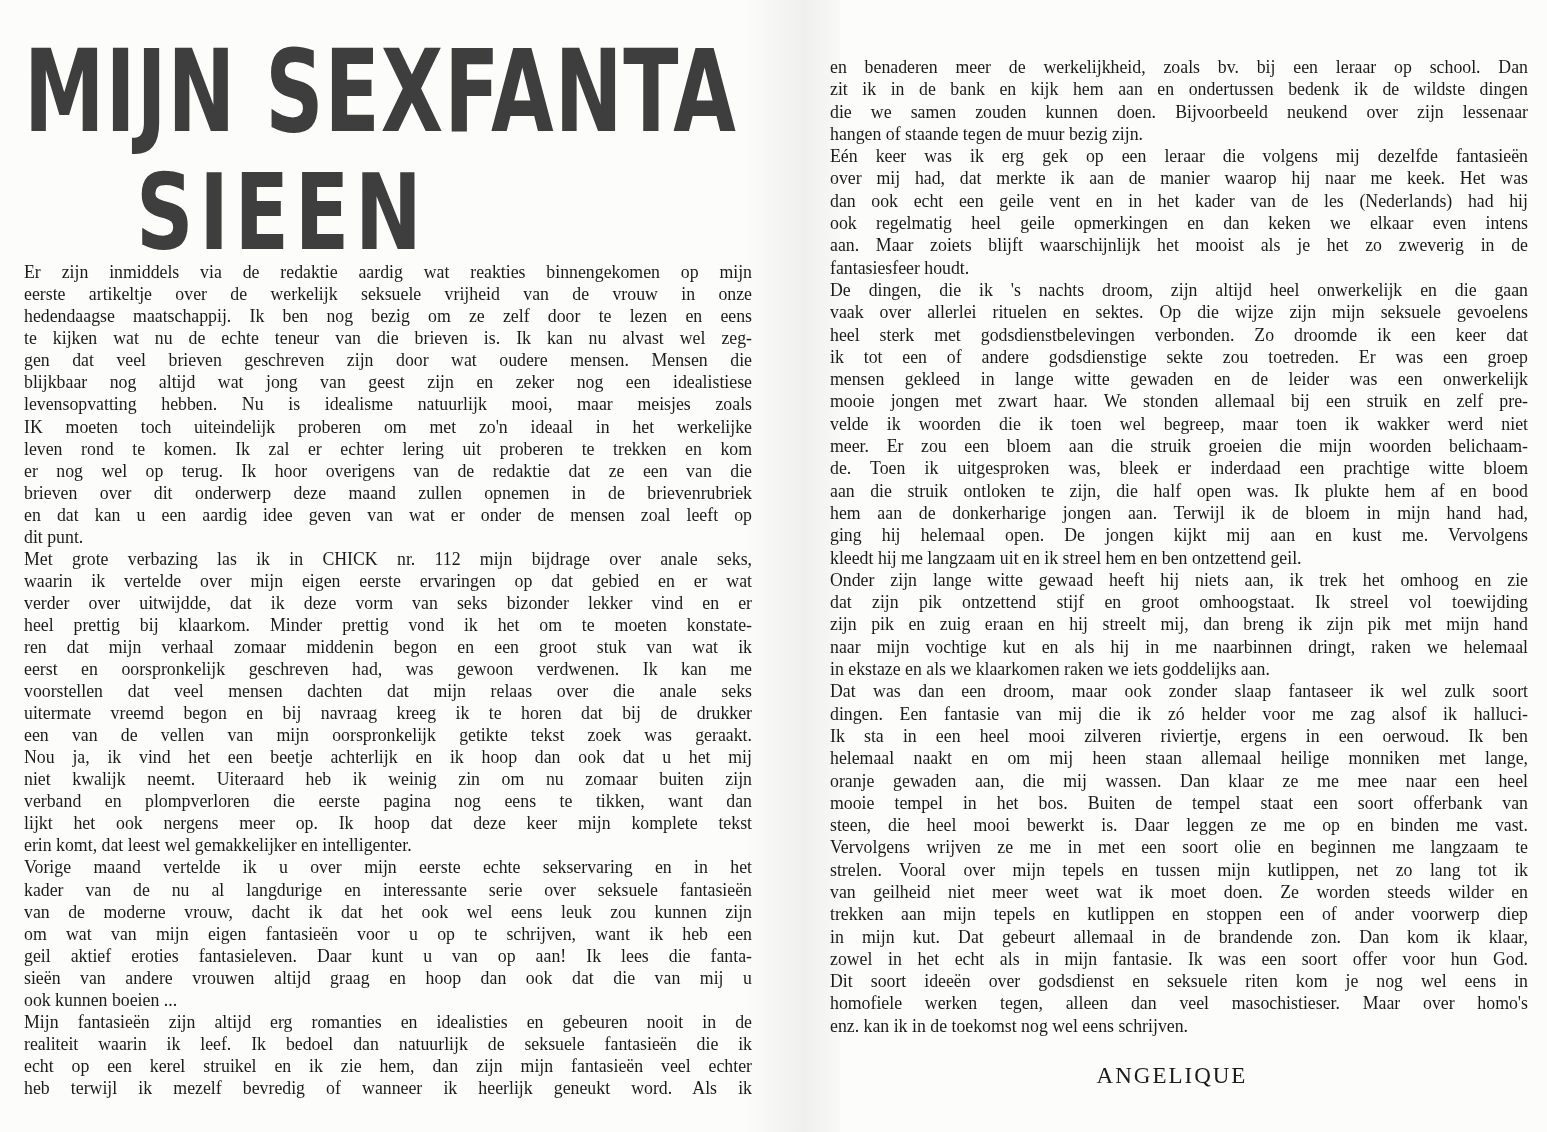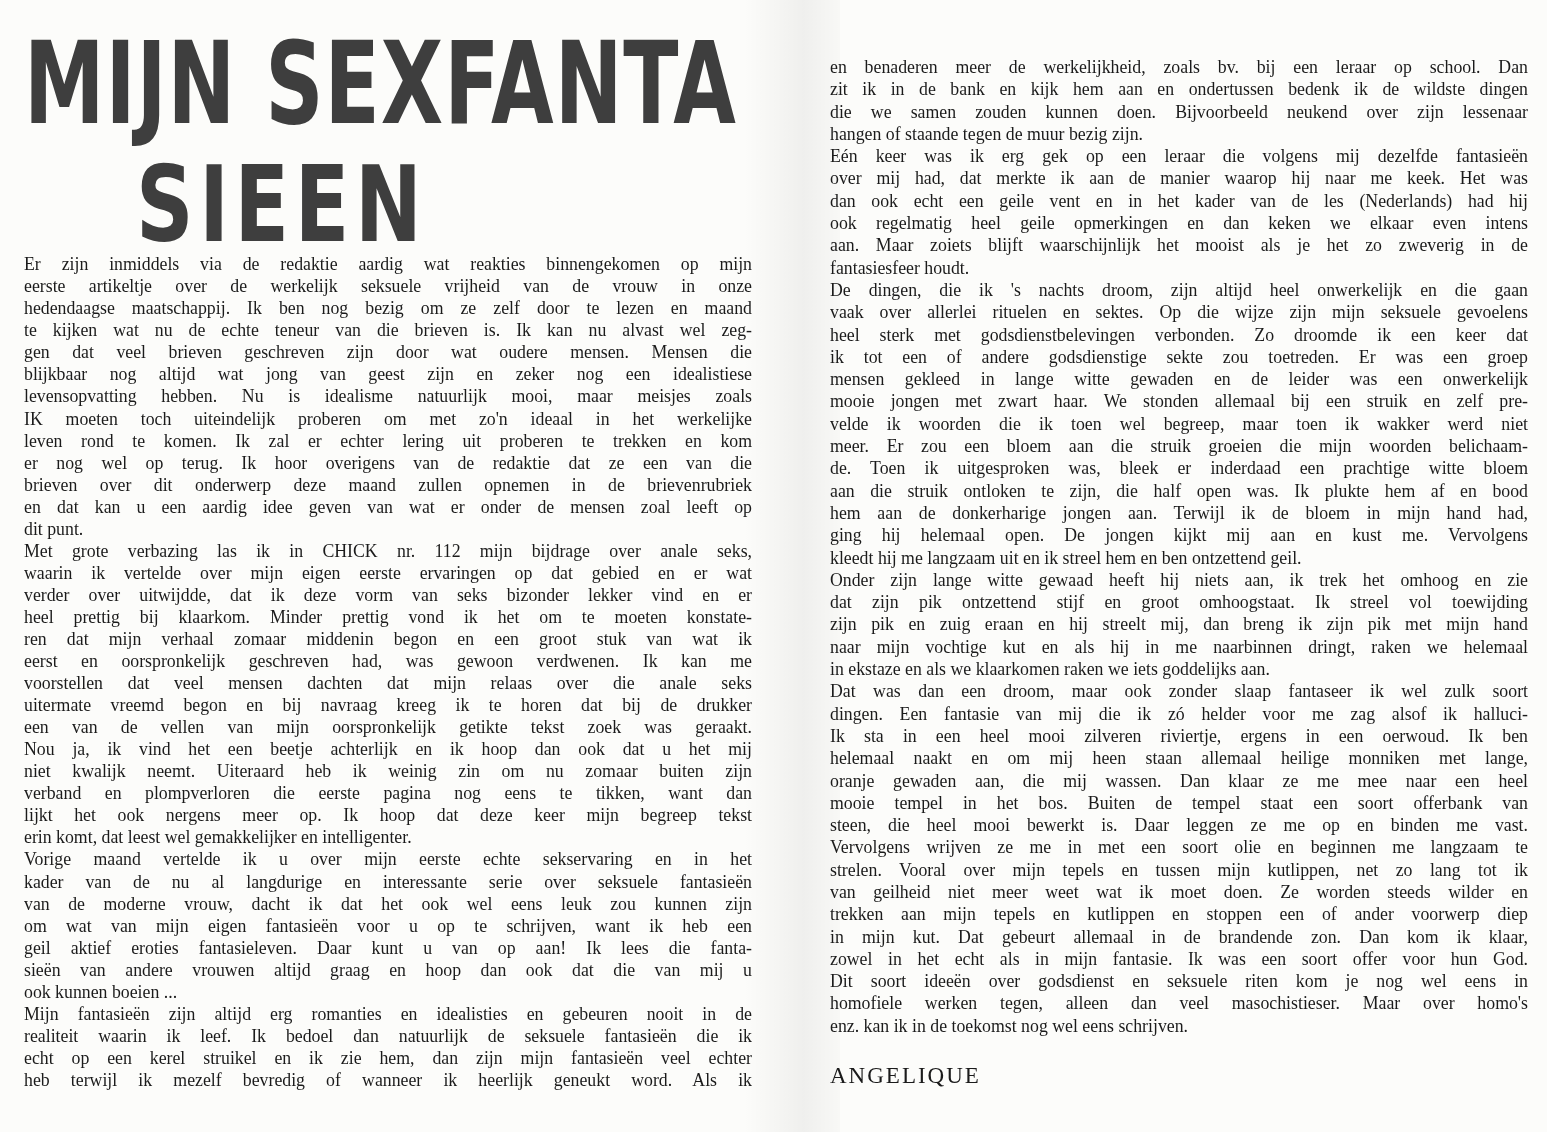--- a/index.html
+++ b/index.html
@@ -14,21 +14,21 @@
   }
   .gutter {
     position: absolute;
     left: 744px; top: 0;
     width: 96px; height: 100%;
     background: linear-gradient(90deg, rgba(0,0,0,0) 0%, rgba(0,0,0,0.05) 62%, rgba(0,0,0,0.015) 100%);
     pointer-events: none;
   }
   .page-left {
     position: absolute;
-    left: 24px; top: 22px;
+    left: 24px; top: 30px;
     width: 728px;
   }
   .page-right {
     position: absolute;
     left: 830px; top: 48px;
     width: 698px;
   }
   .title { margin: 0; color: #3e3e3e; font-family: "DejaVu Sans", sans-serif; font-weight: bold; }
   .title .t1 {
     display: block;
@@ -48,42 +48,42 @@
     margin: 28px 0 0 112px;
     transform: scale(0.95, 1.25);
     transform-origin: left top;
   }
   .body { font-size: 17.8px; line-height: 22.05px; margin-top: 14px; }
   .page-right .body { margin-top: 8px; line-height: 22.3px; }
   .line { text-align: justify; text-align-last: justify; }
   .line-end { text-align-last: left; }
   .signature {
     margin-top: 26px;
-    text-align: left;
+    text-align: center;
     padding-right: 14px;
     font-size: 23px;
     letter-spacing: 2px;
     color: #1b1b1b;
   }
 </style>
 </head>
 <body>
 
 <div class="spread">
   <div class="gutter"></div>
 
   <div class="page-left">
     <h1 class="title">
       <span class="t1">MIJN SEXFANTA</span>
       <span class="t2">SIEEN</span>
     </h1>
     <div class="body">
         <div class="line">Er zijn inmiddels via de redaktie aardig wat reakties binnengekomen op mijn</div>
         <div class="line">eerste artikeltje over de werkelijk seksuele vrijheid van de vrouw in onze</div>
-        <div class="line">hedendaagse maatschappij. Ik ben nog bezig om ze zelf door te lezen en maand</div>
+        <div class="line">hedendaagse maatschappij. Ik ben nog bezig om ze zelf door te lezen en eens</div>
         <div class="line">te kijken wat nu de echte teneur van die brieven is. Ik kan nu alvast wel zeg-</div>
         <div class="line">gen dat veel brieven geschreven zijn door wat oudere mensen. Mensen die</div>
         <div class="line">blijkbaar nog altijd wat jong van geest zijn en zeker nog een idealistiese</div>
         <div class="line">levensopvatting hebben. Nu is idealisme natuurlijk mooi, maar meisjes zoals</div>
         <div class="line">IK moeten toch uiteindelijk proberen om met zo'n ideaal in het werkelijke</div>
         <div class="line">leven rond te komen. Ik zal er echter lering uit proberen te trekken en kom</div>
         <div class="line">er nog wel op terug. Ik hoor overigens van de redaktie dat ze een van die</div>
         <div class="line">brieven over dit onderwerp deze maand zullen opnemen in de brievenrubriek</div>
         <div class="line">en dat kan u een aardig idee geven van wat er onder de mensen zoal leeft op</div>
         <div class="line line-end">dit punt.</div>
@@ -92,21 +92,21 @@
         <div class="line">verder over uitwijdde, dat ik deze vorm van seks bizonder lekker vind en er</div>
         <div class="line">heel prettig bij klaarkom. Minder prettig vond ik het om te moeten konstate-</div>
         <div class="line">ren dat mijn verhaal zomaar middenin begon en een groot stuk van wat ik</div>
         <div class="line">eerst en oorspronkelijk geschreven had, was gewoon verdwenen. Ik kan me</div>
         <div class="line">voorstellen dat veel mensen dachten dat mijn relaas over die anale seks</div>
         <div class="line">uitermate vreemd begon en bij navraag kreeg ik te horen dat bij de drukker</div>
         <div class="line">een van de vellen van mijn oorspronkelijk getikte tekst zoek was geraakt.</div>
         <div class="line">Nou ja, ik vind het een beetje achterlijk en ik hoop dan ook dat u het mij</div>
         <div class="line">niet kwalijk neemt. Uiteraard heb ik weinig zin om nu zomaar buiten zijn</div>
         <div class="line">verband en plompverloren die eerste pagina nog eens te tikken, want dan</div>
-        <div class="line">lijkt het ook nergens meer op. Ik hoop dat deze keer mijn begreep tekst</div>
+        <div class="line">lijkt het ook nergens meer op. Ik hoop dat deze keer mijn komplete tekst</div>
         <div class="line line-end">erin komt, dat leest wel gemakkelijker en intelligenter.</div>
         <div class="line">Vorige maand vertelde ik u over mijn eerste echte sekservaring en in het</div>
         <div class="line">kader van de nu al langdurige en interessante serie over seksuele fantasieën</div>
         <div class="line">van de moderne vrouw, dacht ik dat het ook wel eens leuk zou kunnen zijn</div>
         <div class="line">om wat van mijn eigen fantasieën voor u op te schrijven, want ik heb een</div>
         <div class="line">geil aktief eroties fantasieleven. Daar kunt u van op aan! Ik lees die fanta-</div>
         <div class="line">sieën van andere vrouwen altijd graag en hoop dan ook dat die van mij u</div>
         <div class="line line-end">ook kunnen boeien ...</div>
         <div class="line">Mijn fantasieën zijn altijd erg romanties en idealisties en gebeuren nooit in de</div>
         <div class="line">realiteit waarin ik leef. Ik bedoel dan natuurlijk de seksuele fantasieën die ik</div>

